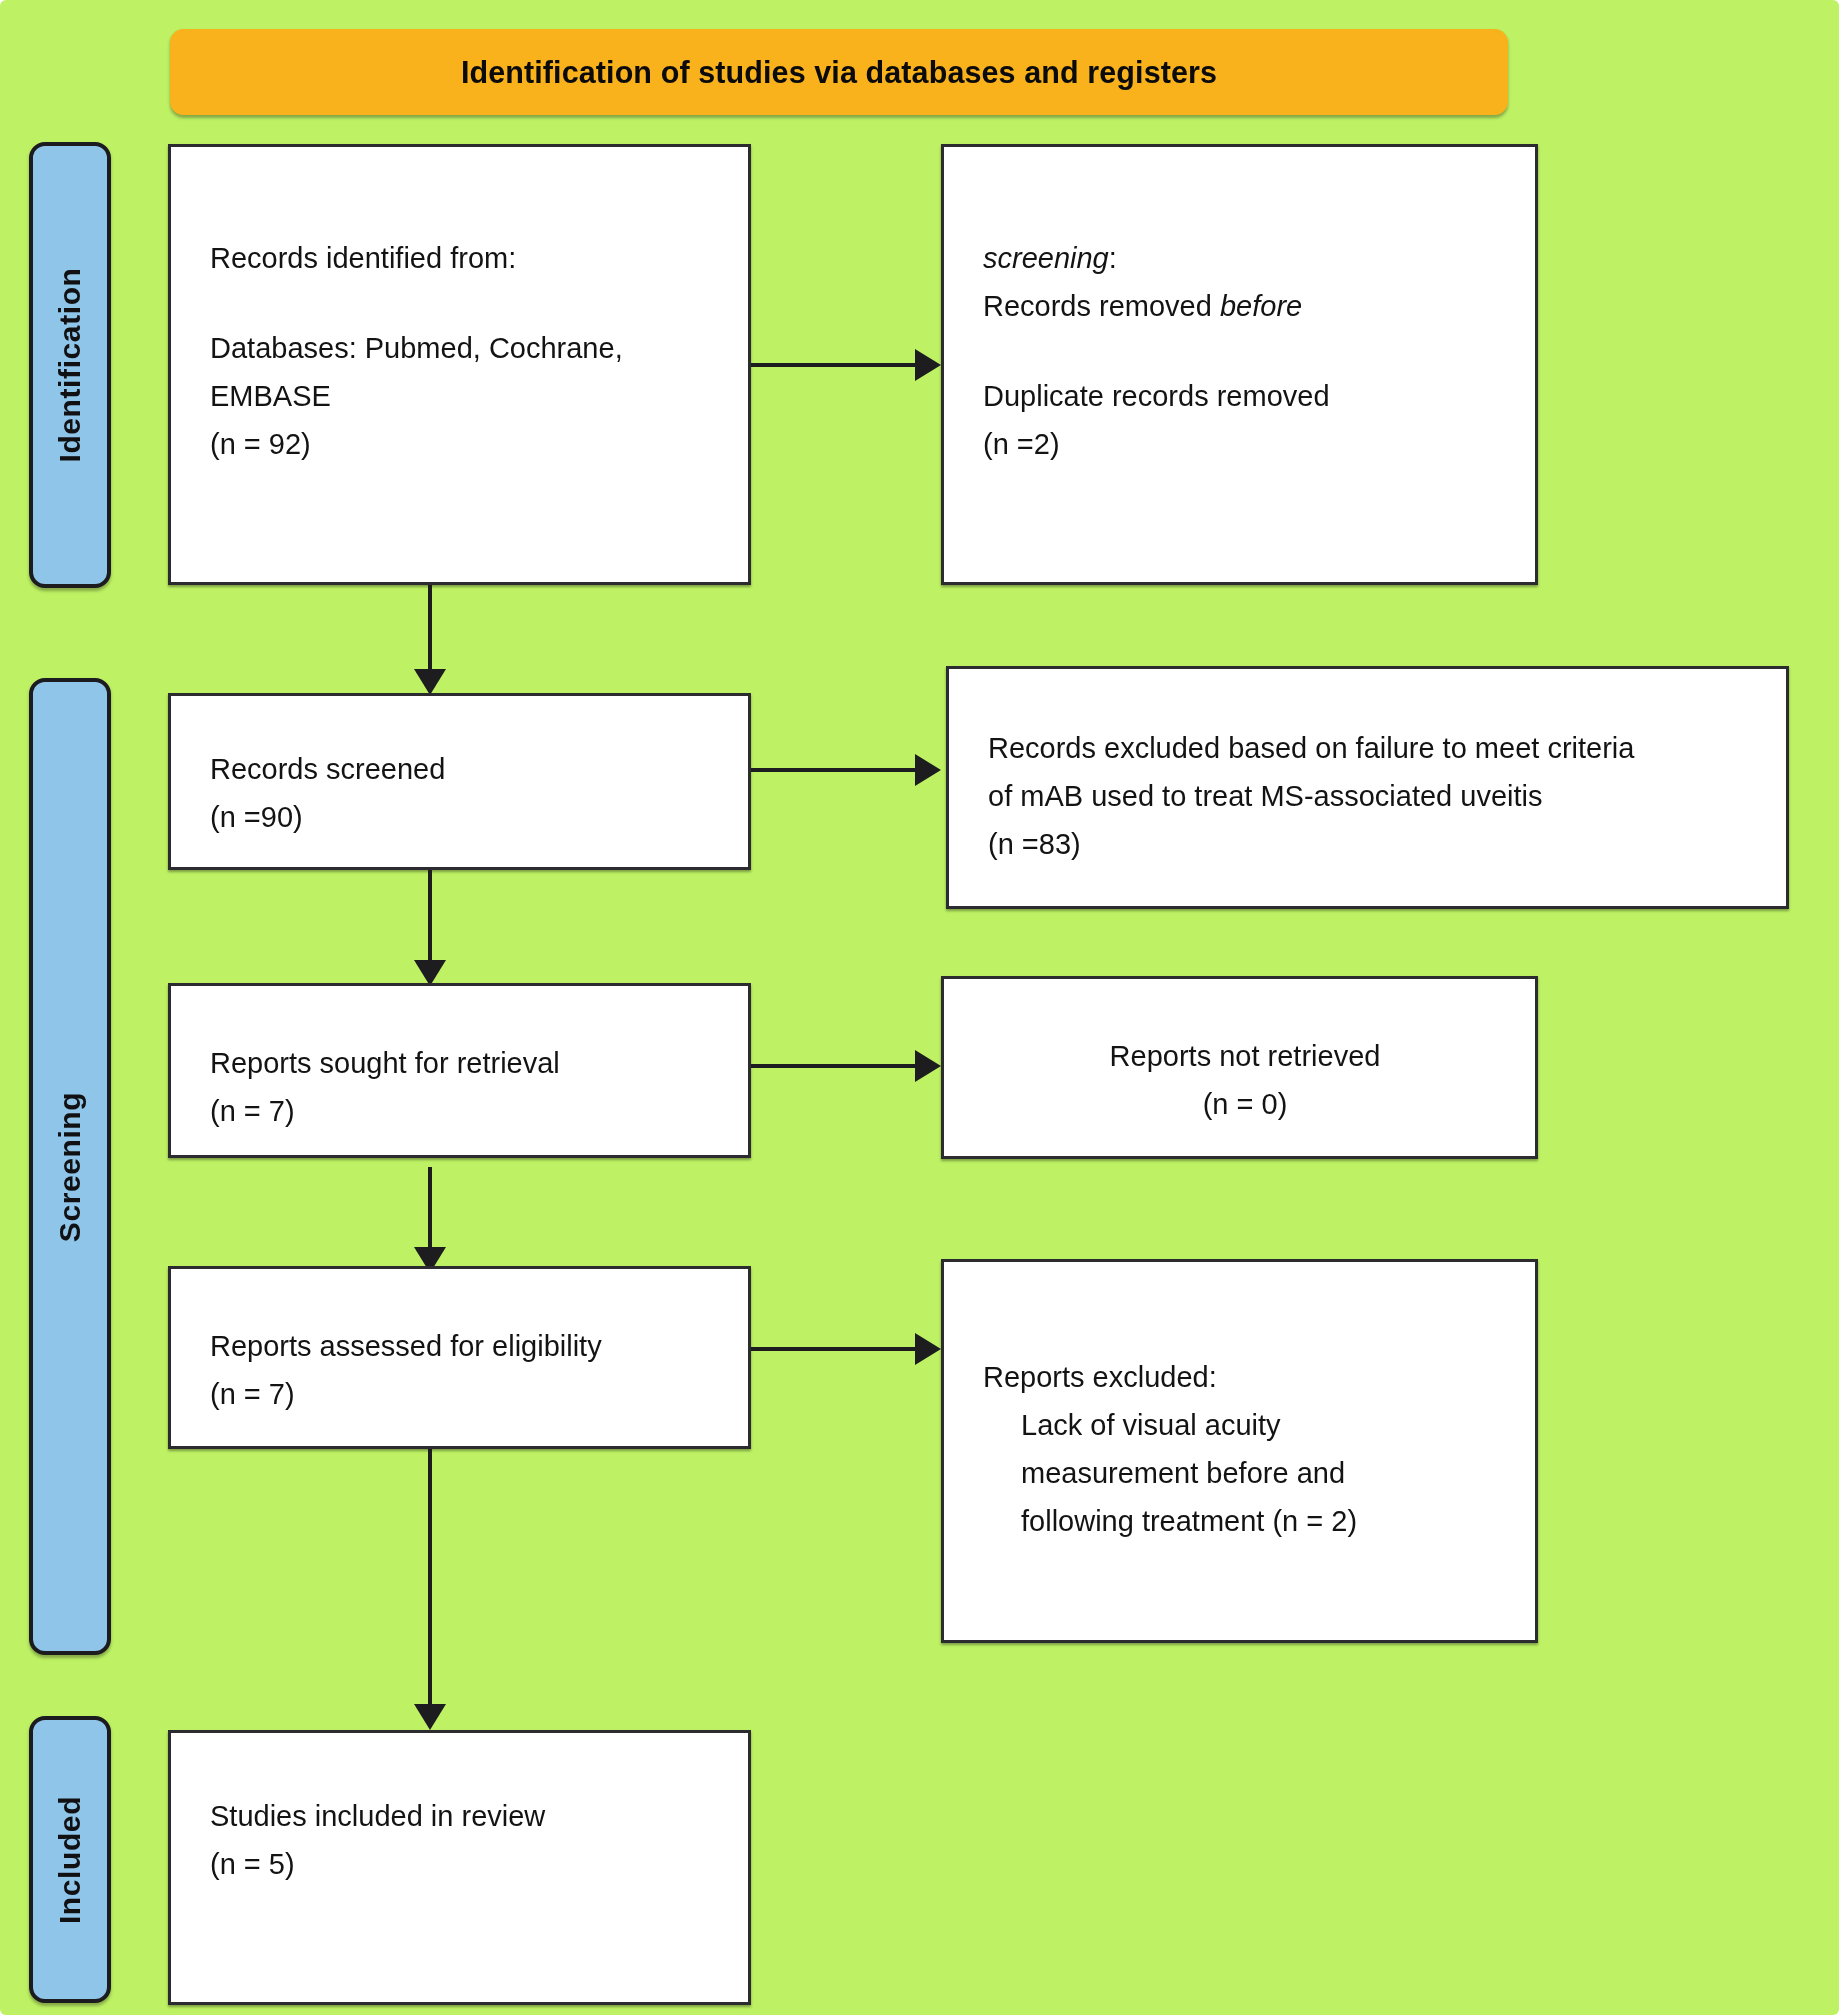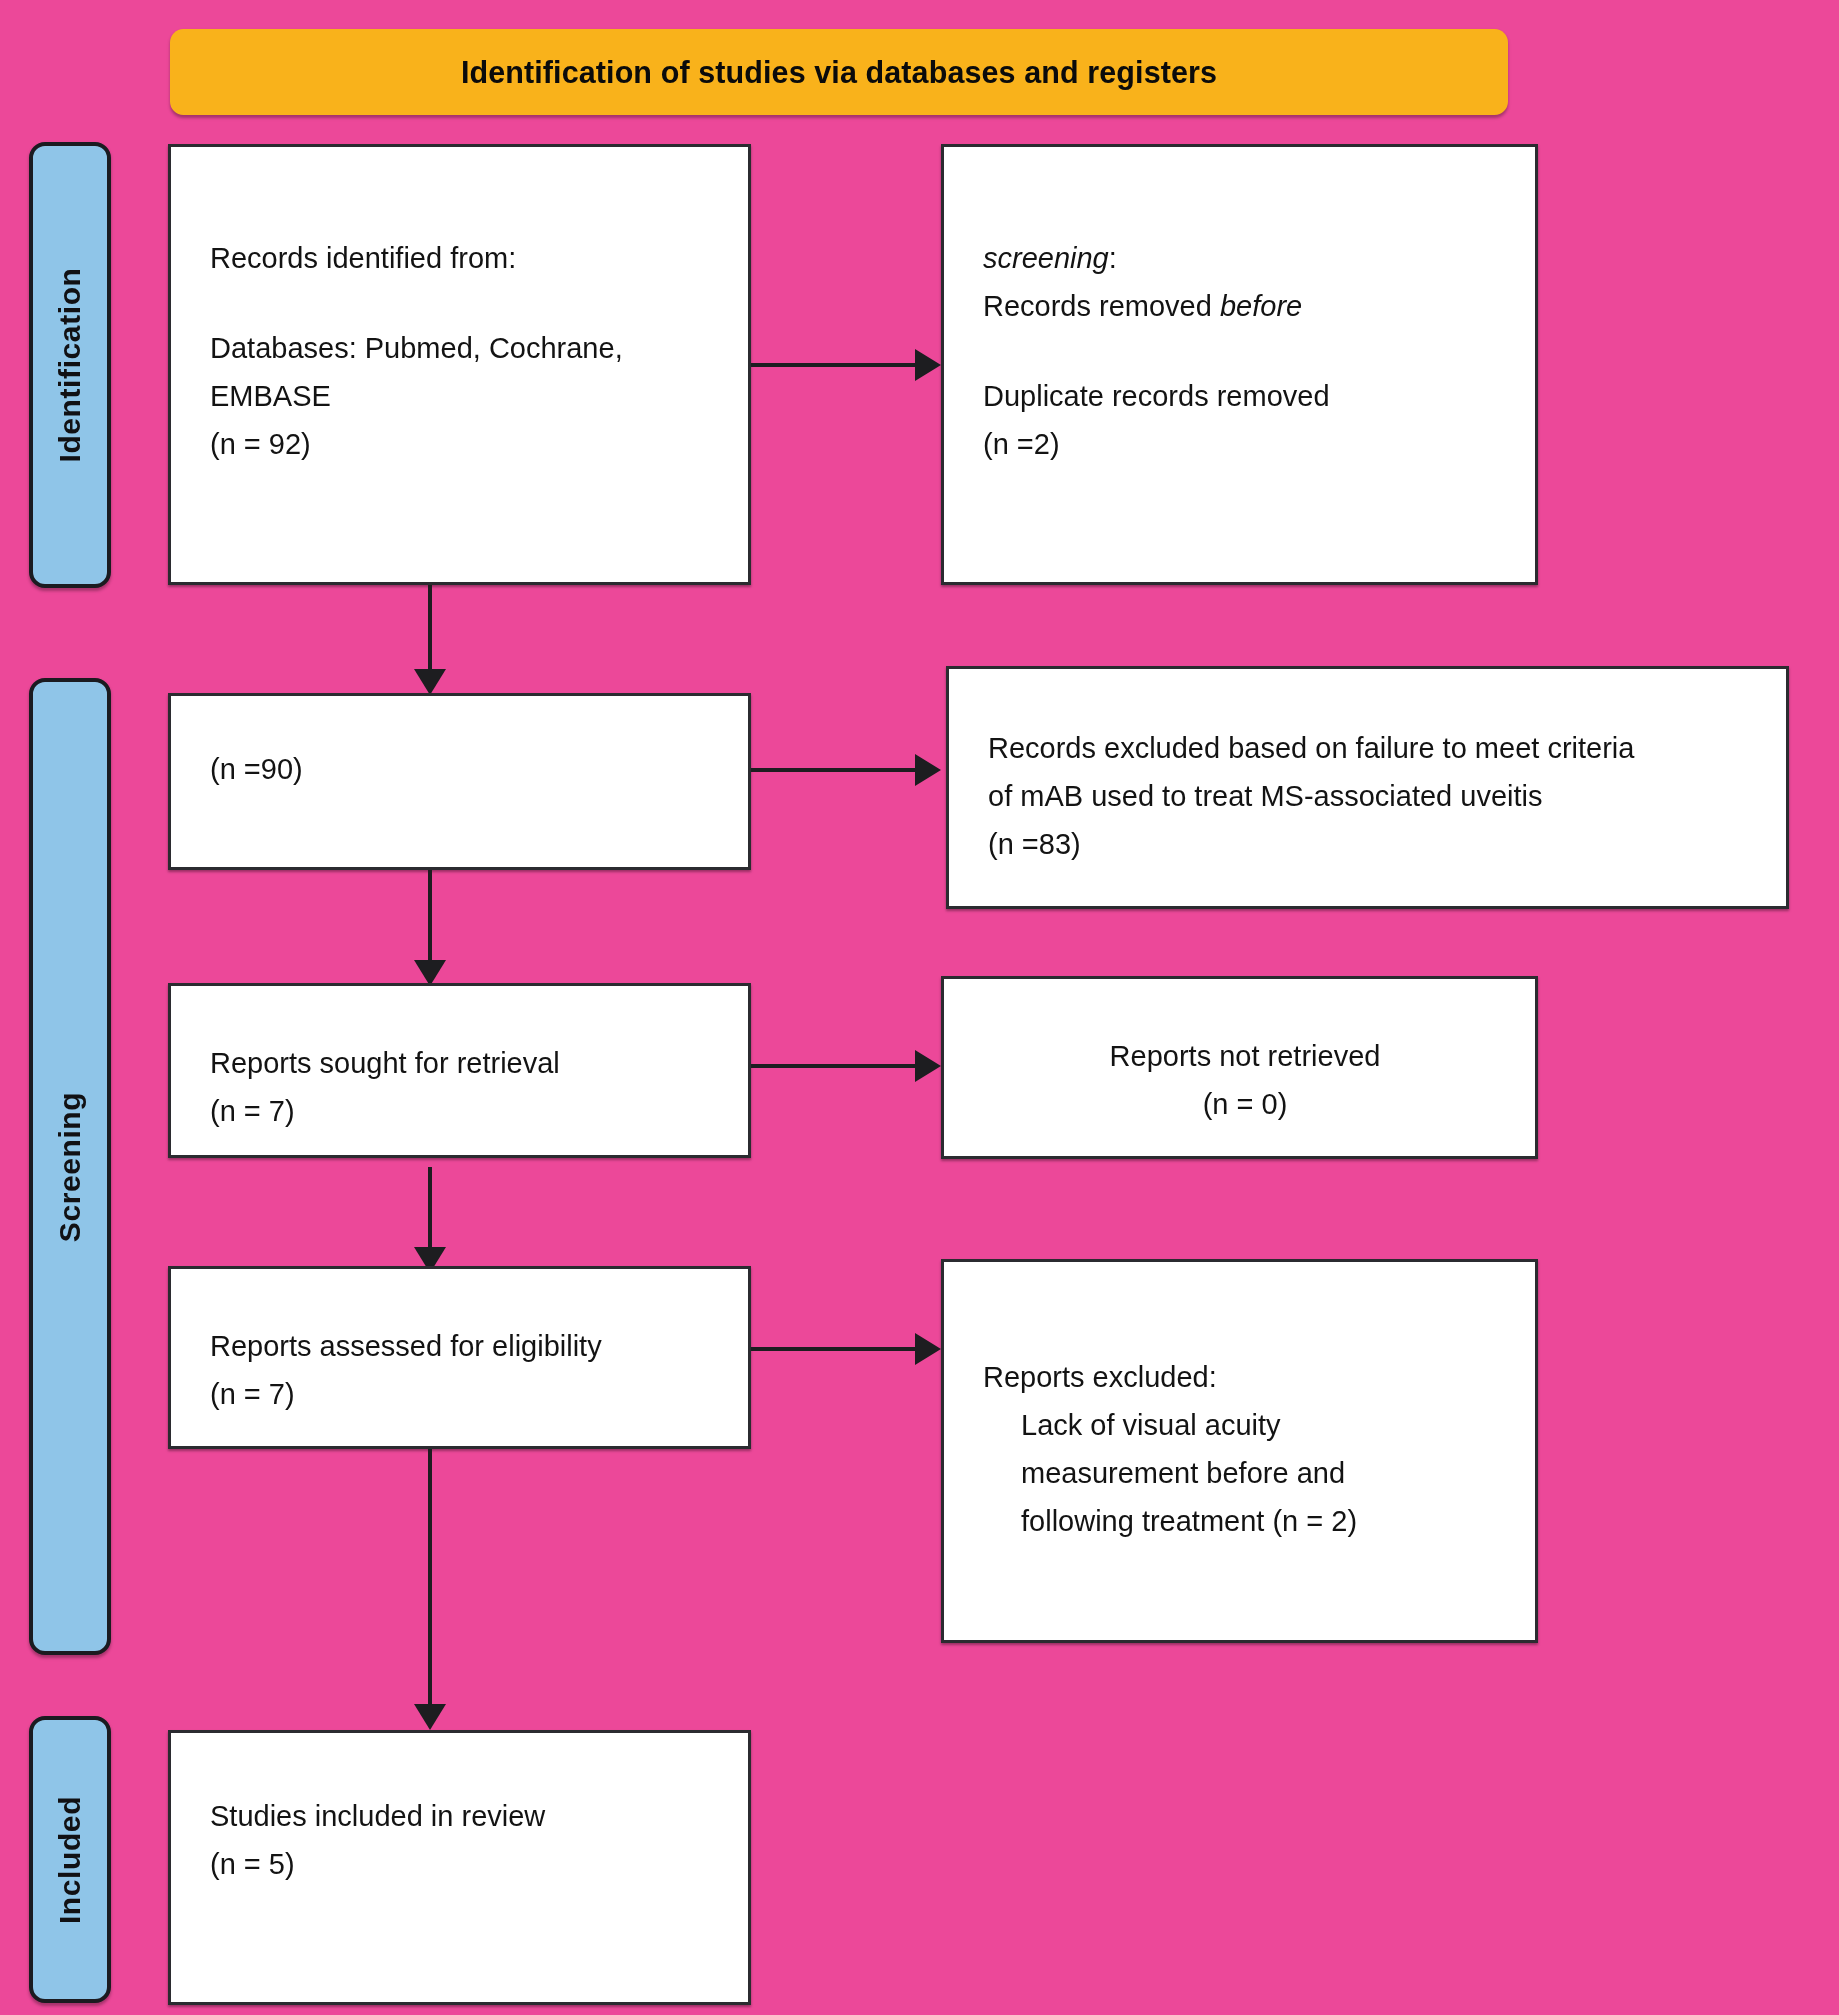--- a/index.html
+++ b/index.html
@@ -7,22 +7,23 @@
     padding: 0;
     background: #ffffff;
   }
   body {
     font-family: "Liberation Sans", sans-serif;
   }
   #canvas {
     position: relative;
     width: 1839px;
     height: 2015px;
-    background: #ec4899;
+    background: #bef264;
     overflow: hidden;
+    border-radius: 6px;
   }
 
   
   .banner {
     position: absolute;
     left: 170px;
     top: 29px;
     width: 1338px;
     height: 86px;
     background: #F9B21B;
@@ -163,20 +164,21 @@
   </div>
 
   <div class="hline" style="left:751px; top:363px; width:166px;"></div>
   <div class="arrow-right" style="left:915px; top:349px;"></div>
 
   <div class="vline" style="left:428px; top:585px; width:4.3px; height:89px;"></div>
   <div class="arrow-down" style="left:414px; top:669px;"></div>
 
   <div class="box" style="left:168px; top:693px; width:583px; height:177px;">
     <div class="box-inner" style="top:44px;">
+      <p>Records screened</p>
       <p>(n =90)</p>
     </div>
   </div>
 
   <div class="box" style="left:946px; top:666px; width:843px; height:243px;">
     <div class="box-inner" style="top:50px;">
       <p>Records excluded based on failure to meet criteria</p>
       <p>of mAB used to treat MS-associated uveitis</p>
       <p>(n =83)</p>
     </div>

